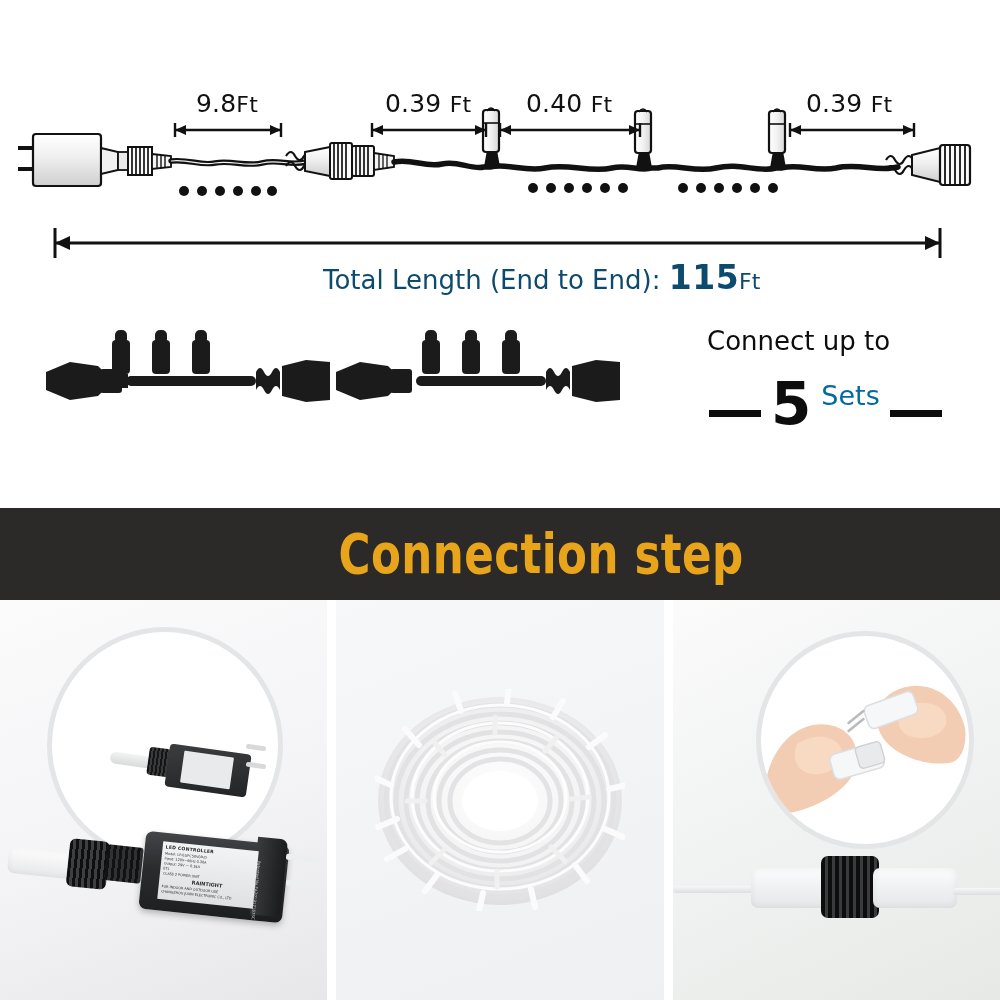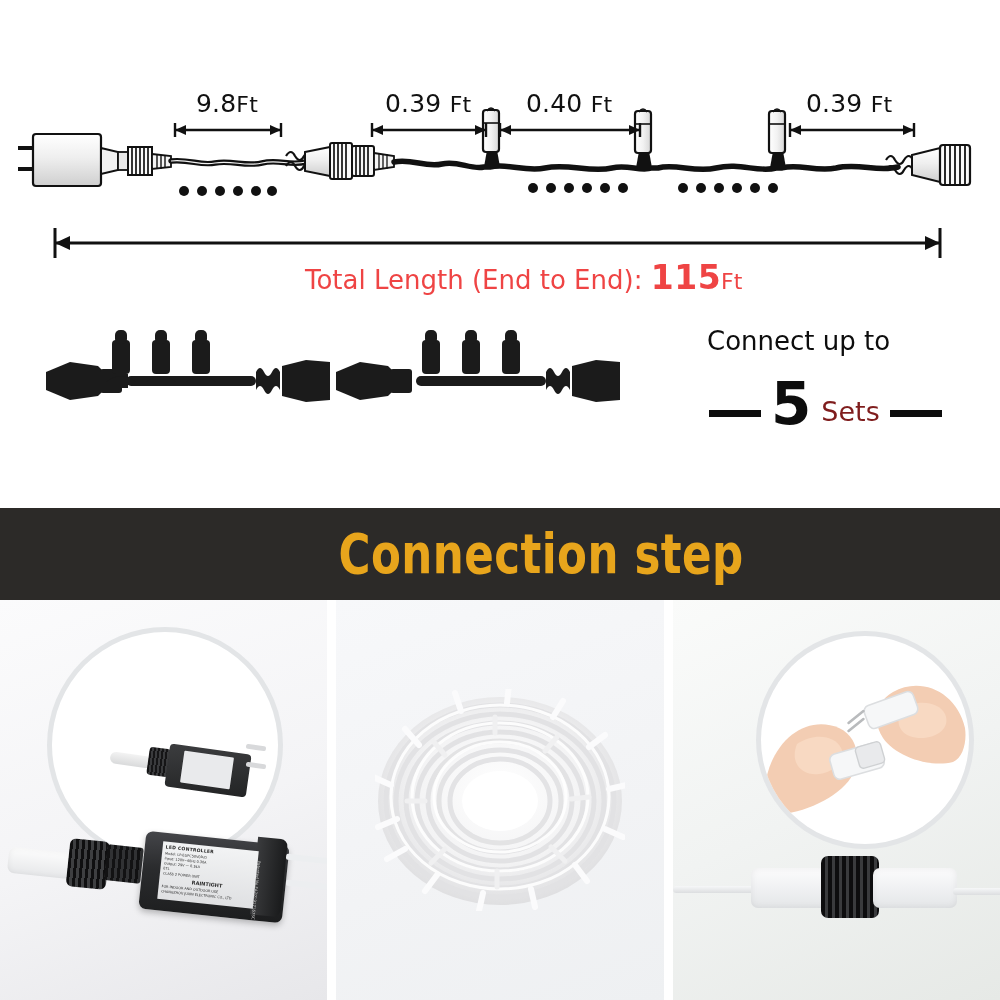--- a/index.html
+++ b/index.html
@@ -7,29 +7,29 @@
        font-family:"DejaVu Sans","Liberation Sans",sans-serif;color:#111;}
   .page{position:relative;width:1000px;height:712px;background:#fff;}
 
   
   .diagram{position:absolute;left:0;top:0;width:1000px;height:508px;background:#fff;}
 
   .dimlabel{position:absolute;font-size:25px;font-weight:400;letter-spacing:.2px;
             color:#111;white-space:nowrap;}
   .dimlabel .unit{font-size:22px;}
 
-  .totaltext{position:absolute;font-size:26px;color:#ef4444;white-space:nowrap;}
+  .totaltext{position:absolute;font-size:26px;color:#0c4a6e;white-space:nowrap;margin-left:18px;}
   .totaltext .big{font-size:33px;font-weight:600;letter-spacing:.5px;}
   .totaltext .ft{font-size:22px;}
 
   .connect-head{position:absolute;font-size:26px;color:#0d0d0d;white-space:nowrap;}
   .sets-row{position:absolute;display:flex;align-items:flex-end;gap:10px;white-space:nowrap;}
   .sets-row .dash{display:inline-block;width:52px;height:7px;background:#0d0d0d;margin-bottom:14px;}
   .sets-row .num{font-size:58px;font-weight:600;line-height:.92;color:#0d0d0d;}
-  .sets-row .sets{font-size:27px;color:#7f1d1d;margin-bottom:4px;}
+  .sets-row .sets{font-size:27px;color:#0369a1;margin-bottom:20px;}
 
   
   .banner{position:absolute;left:0;top:508px;width:1000px;height:92px;
           background:#2c2a28;display:flex;align-items:center;justify-content:center;padding-left:41px;}
   .banner h1{margin:0;font-size:55px;font-weight:700;color:#e8a51c;
              letter-spacing:.5px;font-family:"DejaVu Sans Condensed","Liberation Sans Narrow","Liberation Sans",sans-serif;
              transform:scaleX(.88);transform-origin:center;}
 
   
   .panels{position:absolute;left:0;top:600px;width:1000px;height:400px;display:flex;gap:9px;}

